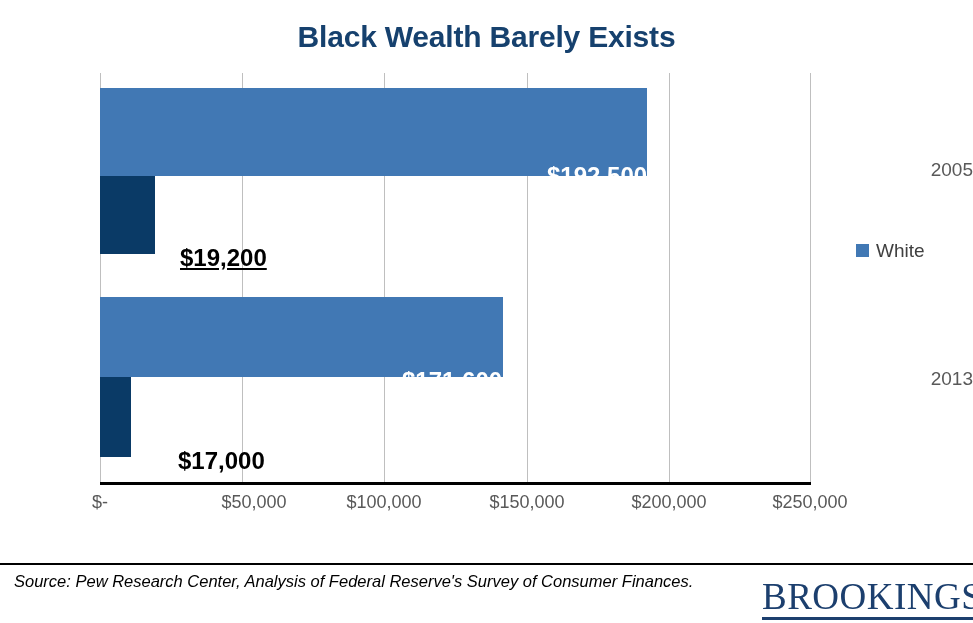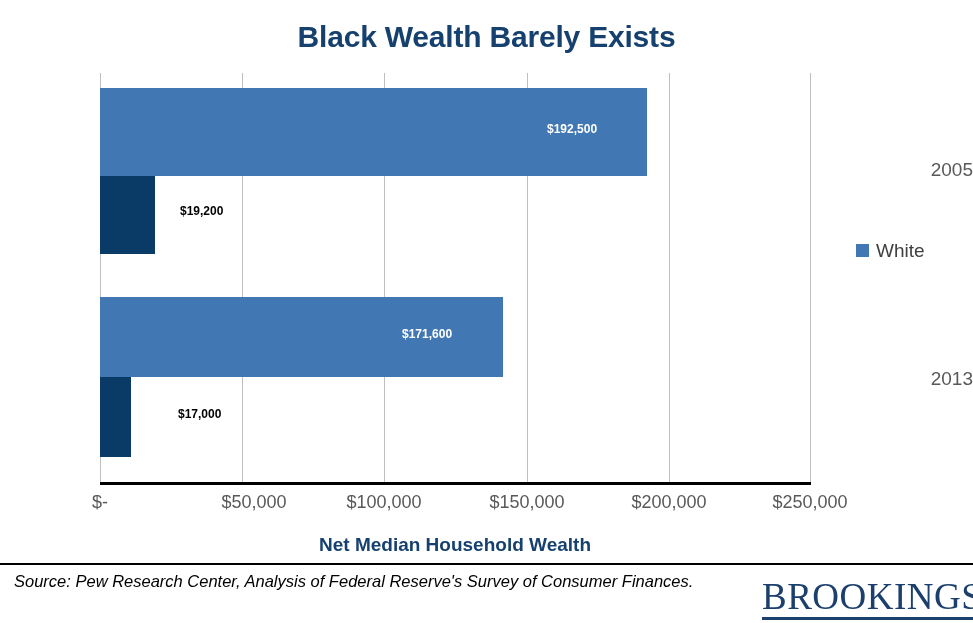--- a/index.html
+++ b/index.html
@@ -52,23 +52,24 @@
   
   .bar {
     position: absolute;
     left: 0;
   }
   .bar.white-series { background: #4178b4; }
   .bar.black-series { background: #0a3a66; }
 
   .bar-label {
     position: absolute;
-    font-size: 12px;
+    font-size: 24px;
     font-weight: bold;
     white-space: nowrap;
+    margin-top: 40px;
   }
   .bar-label.inside {
     color: #ffffff;
   }
   .bar-label.outside {
     color: #000000;
   }
 
   
   .cat-label {
@@ -170,42 +171,41 @@
     <div class="gridline" style="left:142px;"></div>
     <div class="gridline" style="left:284px;"></div>
     <div class="gridline" style="left:427px;"></div>
     <div class="gridline" style="left:569px;"></div>
     <div class="gridline" style="left:710px;"></div>
 
     <div class="bar white-series" style="top:15px; width:547px; height:88px;"></div>
     <div class="bar-label inside" style="left:447px; top:49px;">$192,500</div>
 
     <div class="bar black-series" style="top:103px; width:55px; height:78px;"></div>
-    <div class="bar-label outside" style="left:80px; top:131px;">$19,200</div>
+    <div class="bar-label outside" style="left:80px; top:131px;text-decoration:underline;">$19,200</div>
 
     <div class="bar white-series" style="top:224px; width:403px; height:80px;"></div>
     <div class="bar-label inside" style="left:302px; top:254px;">$171,600</div>
 
     <div class="bar black-series" style="top:304px; width:31px; height:80px;"></div>
     <div class="bar-label outside" style="left:78px; top:334px;">$17,000</div>
   </div>
 
   <div class="axis-line-bottom"></div>
 
   <div class="cat-label" style="top:159px;">2005</div>
   <div class="cat-label" style="top:368px;">2013</div>
 
   <div class="tick-label" style="left:100px;">$-</div>
   <div class="tick-label" style="left:254px;">$50,000</div>
   <div class="tick-label" style="left:384px;">$100,000</div>
   <div class="tick-label" style="left:527px;">$150,000</div>
   <div class="tick-label" style="left:669px;">$200,000</div>
   <div class="tick-label" style="left:810px;">$250,000</div>
 
-  <div class="axis-title">Net Median Household Wealth</div>
 
   <div class="legend">
     <div class="legend-item">
       <span class="legend-swatch" style="background:#4178b4;"></span>
       <span class="legend-label">White</span>
     </div>
   </div>
 
   <div class="footer-rule"></div>
   <div class="source-note">Source: Pew Research Center, Analysis of Federal Reserve's Survey of Consumer Finances.</div>

